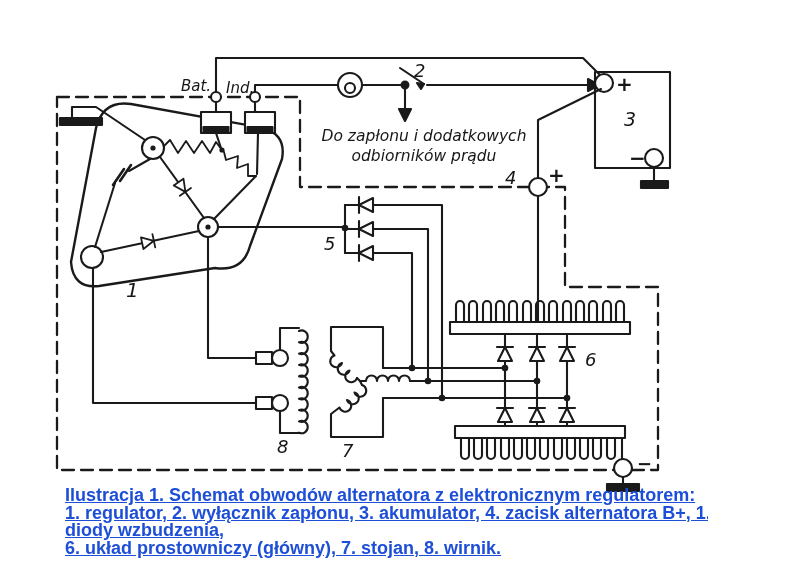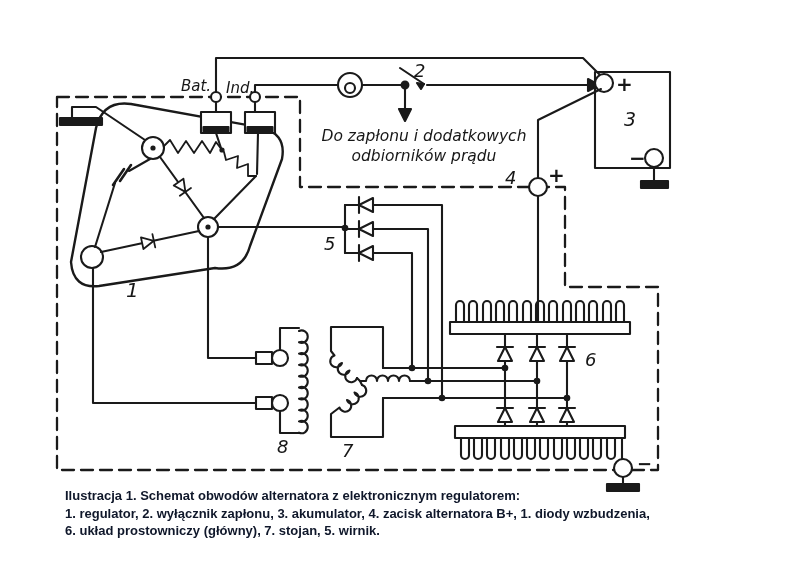--- a/index.html
+++ b/index.html
@@ -3,21 +3,21 @@
 <meta charset="utf-8">
 <style>
   html,body{margin:0;padding:0;background:#fff;}
   .page{position:relative;width:708px;height:563px;background:#ffffff;overflow:hidden;
         font-family:"DejaVu Sans",sans-serif;color:#1a1a1a;}
   svg text{fill:#171717;}
   .lbl{font-family:"DejaVu Sans",sans-serif;font-style:italic;font-weight:500;}
   .sign{font-family:"DejaVu Sans",sans-serif;font-weight:600;}
   .caption{position:absolute;left:65px;top:487px;width:680px;
            font-family:"Liberation Sans",sans-serif;font-weight:bold;
-           font-size:13px;line-height:17.6px;color:#0f172a;}
+           font-size:18px;line-height:17.6px;color:#1d4ed8;text-decoration:underline;}
 </style>
 </head>
 <body>
 
 <div class="page">
 
 <svg width="800" height="563" viewBox="0 0 800 563" fill="none" stroke="#1a1a1a" stroke-width="2.1" stroke-linecap="round" stroke-linejoin="round">
 
   <defs>
     <path id="toothU" d="M0 0 v-17 a4 4 0 0 1 8 0 v17"></path>
@@ -225,16 +225,16 @@
     <text class="sign" font-size="18" x="637" y="470">−</text>
     <text class="lbl" font-size="15.5" x="424" y="141" text-anchor="middle">Do zapłonu i dodatkowych</text>
     <text class="lbl" font-size="15.5" x="424" y="161" text-anchor="middle">odbiorników prądu</text>
   </g>
 </svg>
 
 
 <div class="caption">
   <div>Ilustracja 1. Schemat obwodów alternatora z elektronicznym regulatorem:</div>
   <div>1. regulator, 2. wyłącznik zapłonu, 3. akumulator, 4. zacisk alternatora B+, 1. diody wzbudzenia,</div>
-  <div>6. układ prostowniczy (główny), 7. stojan, 5. wirnik.</div>
+  <div>6. układ prostowniczy (główny), 7. stojan, 8. wirnik.</div>
 </div>
 
 </div>
 
 </body></html>

